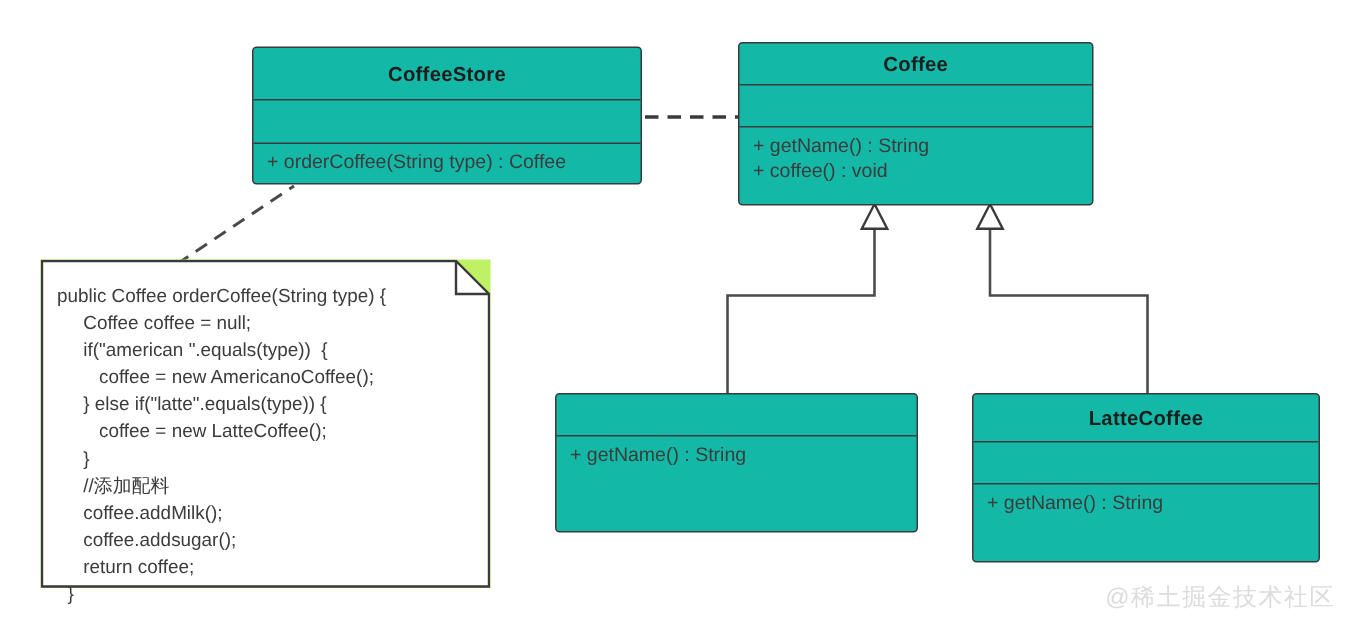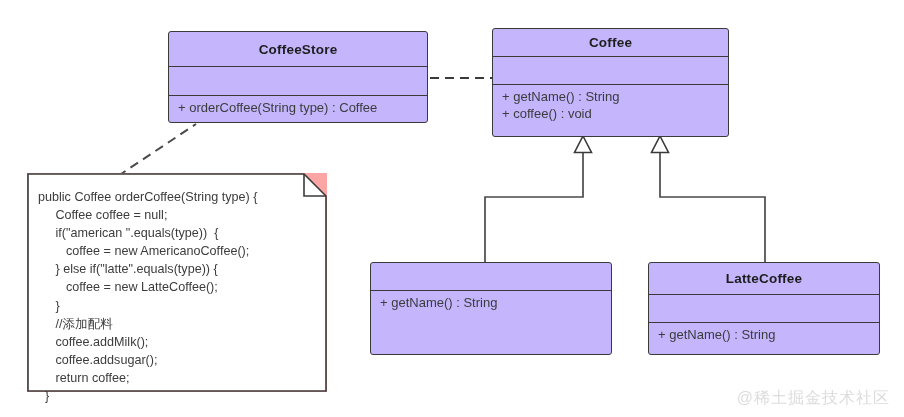--- a/index.html
+++ b/index.html
@@ -25,21 +25,21 @@
     top: 0;
     width: 904px;
     height: 417px;
     pointer-events: none;
   }
 
   
   .uml-class {
     position: absolute;
     box-sizing: border-box;
-    background: #c4b5fd;
+    background: #14b8a6;
     border: 1.6px solid #3a3a3a;
     border-radius: 3px;
     display: flex;
     flex-direction: column;
     z-index: 3;
   }
   .cls-title {
     box-sizing: border-box;
     text-align: center;
     font-weight: bold;
@@ -65,21 +65,21 @@
     color: #3c3c3c;
     line-height: 17px;
     padding-left: 9px;
     white-space: pre;
   }
 
   
   .uml-note {
     position: absolute;
     box-sizing: border-box;
-    background: #fca5a5;
+    background: #bef264;
     z-index: 3;
   }
   .note-body {
     position: absolute;
     inset: 0;
   }
   .note-text {
     position: absolute;
     left: 11px;
     top: 15px;
@@ -147,21 +147,21 @@
     </div>
   </div>
 
   <div class="uml-class" style="left:370px; top:262px; width:242px; height:93px;">
     <div class="cls-attrs" style="height:28px;"></div>
     <div class="cls-ops" style="flex:1;">
       <div class="op-line">+ getName() : String</div>
     </div>
   </div>
 
-  <div class="uml-class" style="left:648px; top:262px; width:232px; height:93px;">
+  <div class="uml-class" style="left:648px; top:262px; width:232px; height:113px;">
     <div class="cls-title" style="height:32px;">LatteCoffee</div>
     <div class="cls-attrs" style="height:28px;"></div>
     <div class="cls-ops" style="flex:1;">
       <div class="op-line">+ getName() : String</div>
     </div>
   </div>
 
   <div class="uml-note" style="left:27px; top:173px; width:300px; height:219px;">
     <svg class="note-body" viewBox="0 0 300 219" xmlns="http://www.w3.org/2000/svg" preserveAspectRatio="none">
       <path d="M 1 1 L 277 1 L 299 23 L 299 218 L 1 218 Z" fill="#ffffff" stroke="#3a3a3a" stroke-width="1.6" stroke-linejoin="miter"></path>

